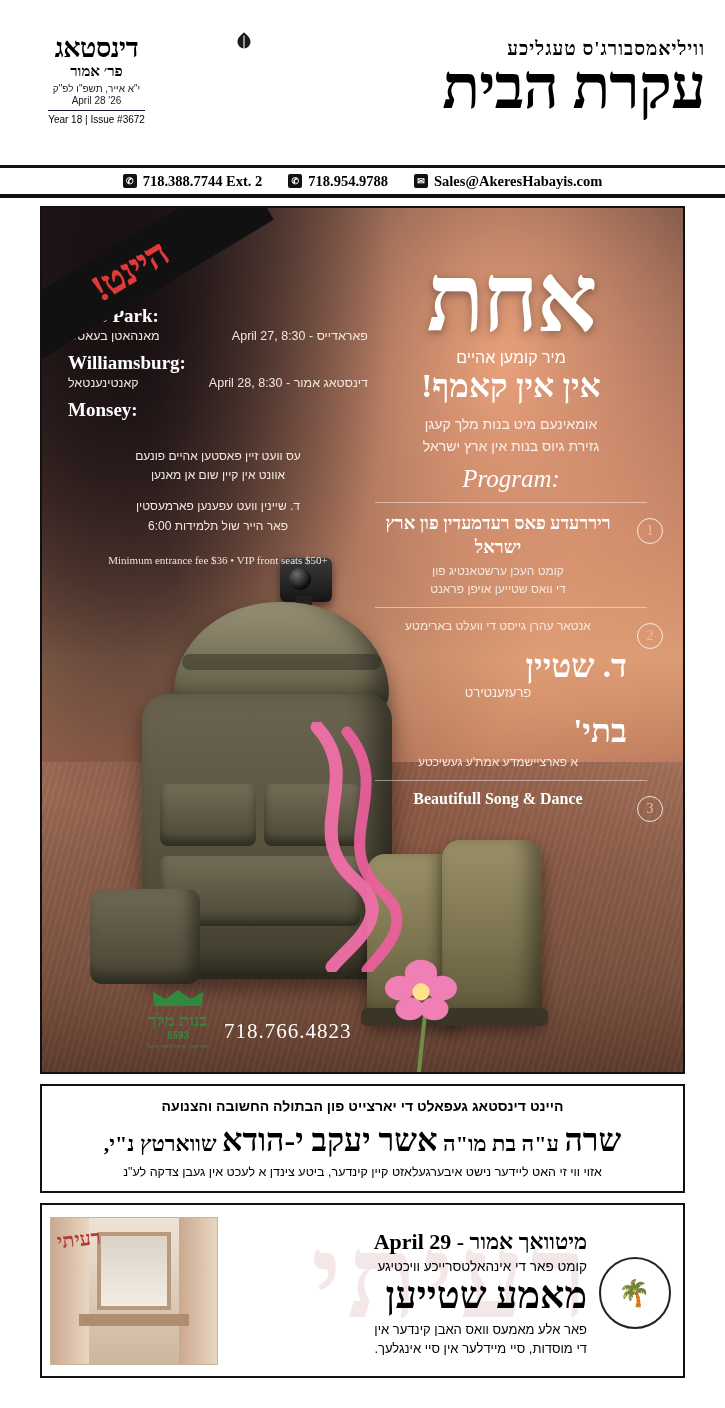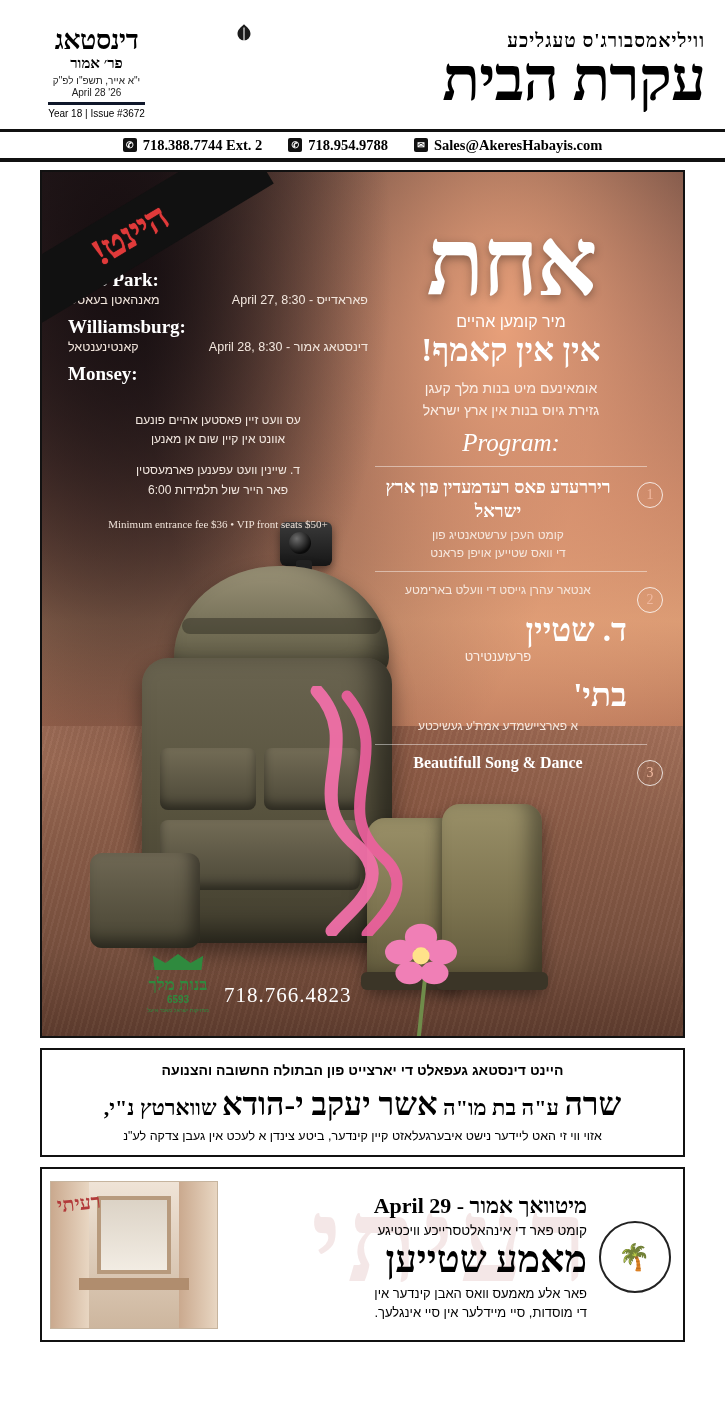--- a/index.html
+++ b/index.html
@@ -8,23 +8,23 @@
     height: 1408px;
     background: #ffffff;
     font-family: "Liberation Sans", sans-serif;
     overflow: hidden;
     position: relative;
   }
 
   
   .masthead {
     position: relative;
-    height: 132px;
+    height: 168px;
     border-bottom: 3px solid #111;
-    padding: 16px 14px 0 14px;
+    padding: 24px 14px 0 14px;
     display: flex;
     align-items: flex-start;
     justify-content: space-between;
   }
   .mast-left {
     text-align: center;
     padding-top: 10px;
     width: 165px;
     direction: rtl;
   }
@@ -49,21 +49,21 @@
   .mast-left .engdate {
     font-size: 10px;
     margin-top: 1px;
     color: #222;
     direction: ltr;
   }
   .mast-left .yearline {
     font-size: 10px;
     margin-top: 4px;
     direction: ltr;
-    border-top: 3px solid #0f172a;
+    border-top: 1px solid #0f172a;
     padding-top: 3px;
     display: inline-block;
   }
   .mast-center {
     flex: 1;
     text-align: right;
     padding-right: 6px;
     direction: rtl;
     position: relative;
   }

